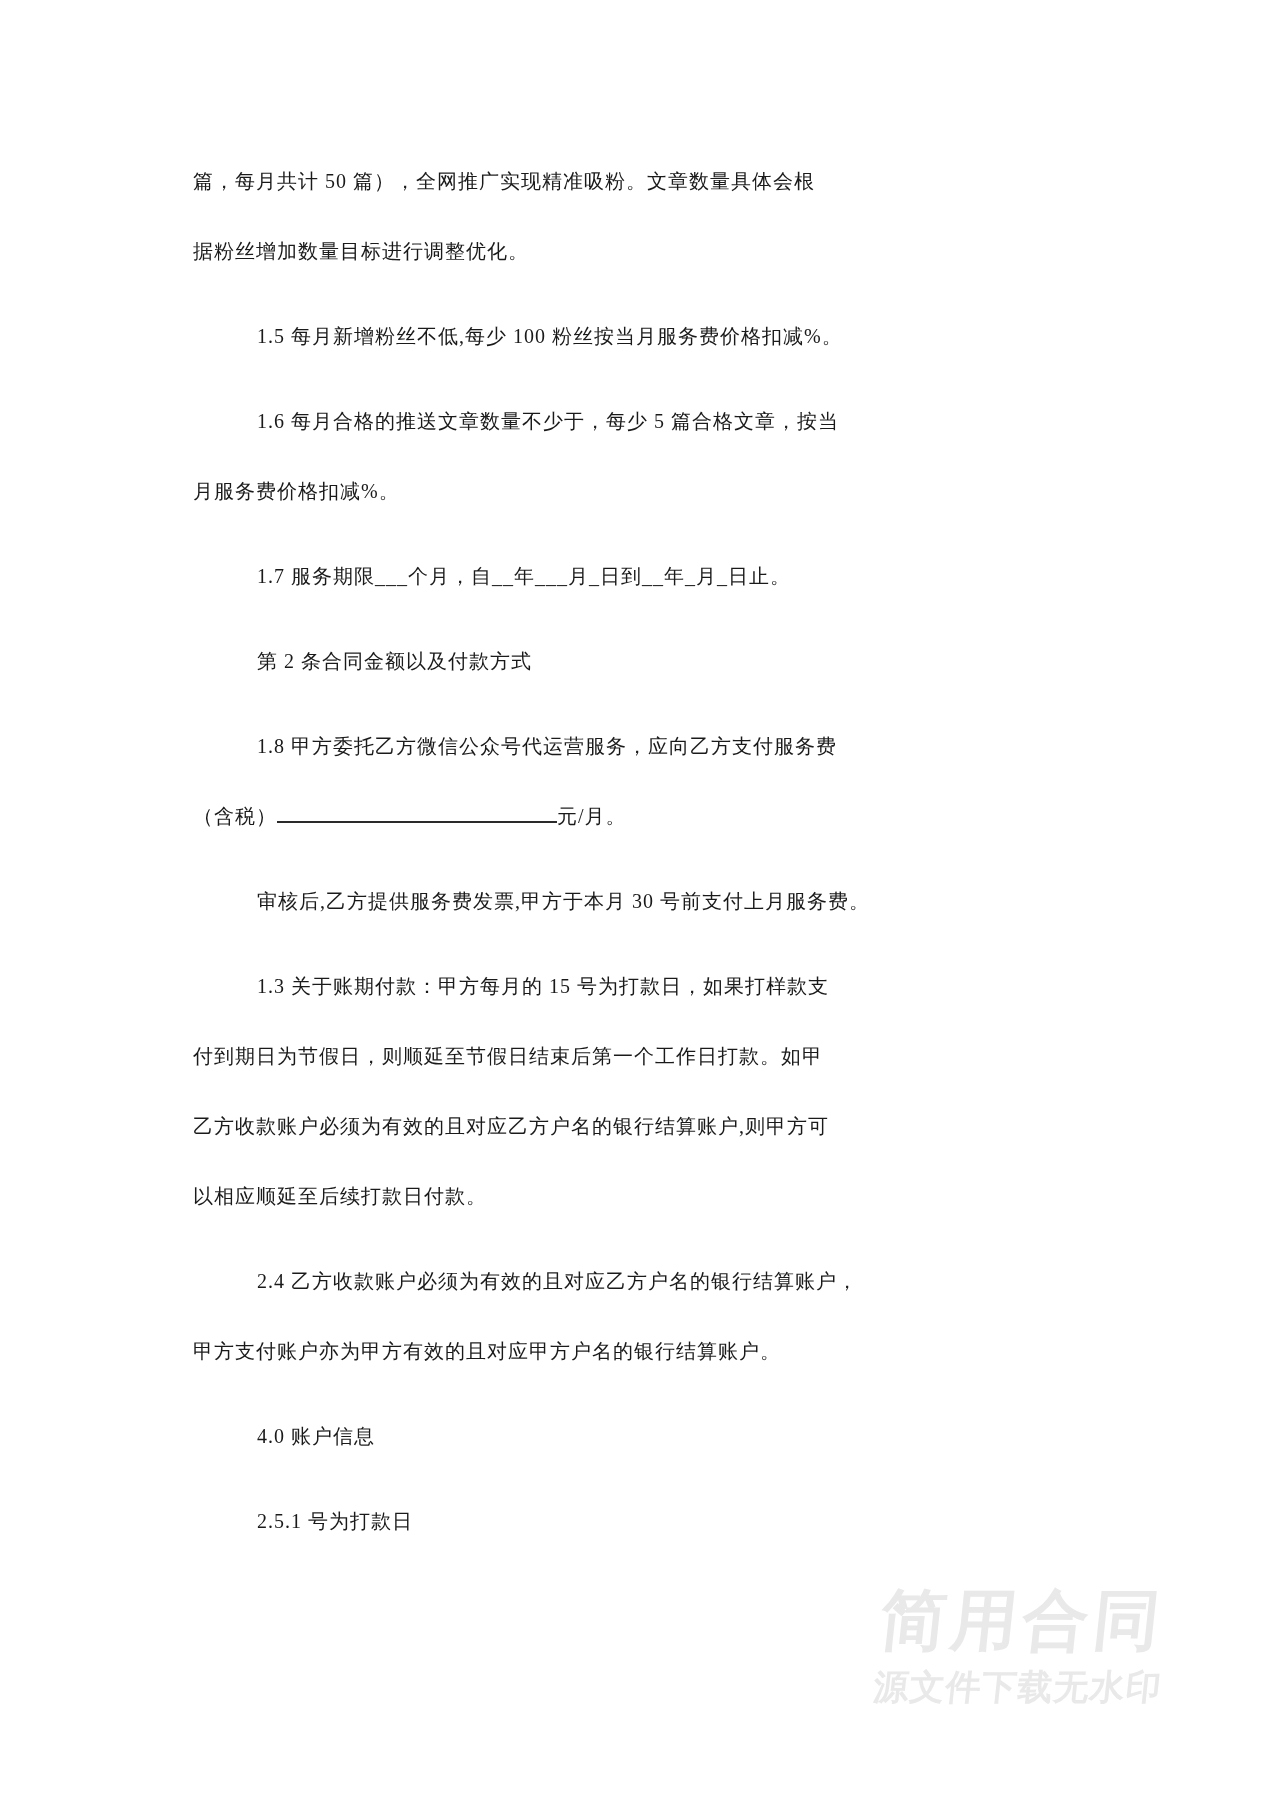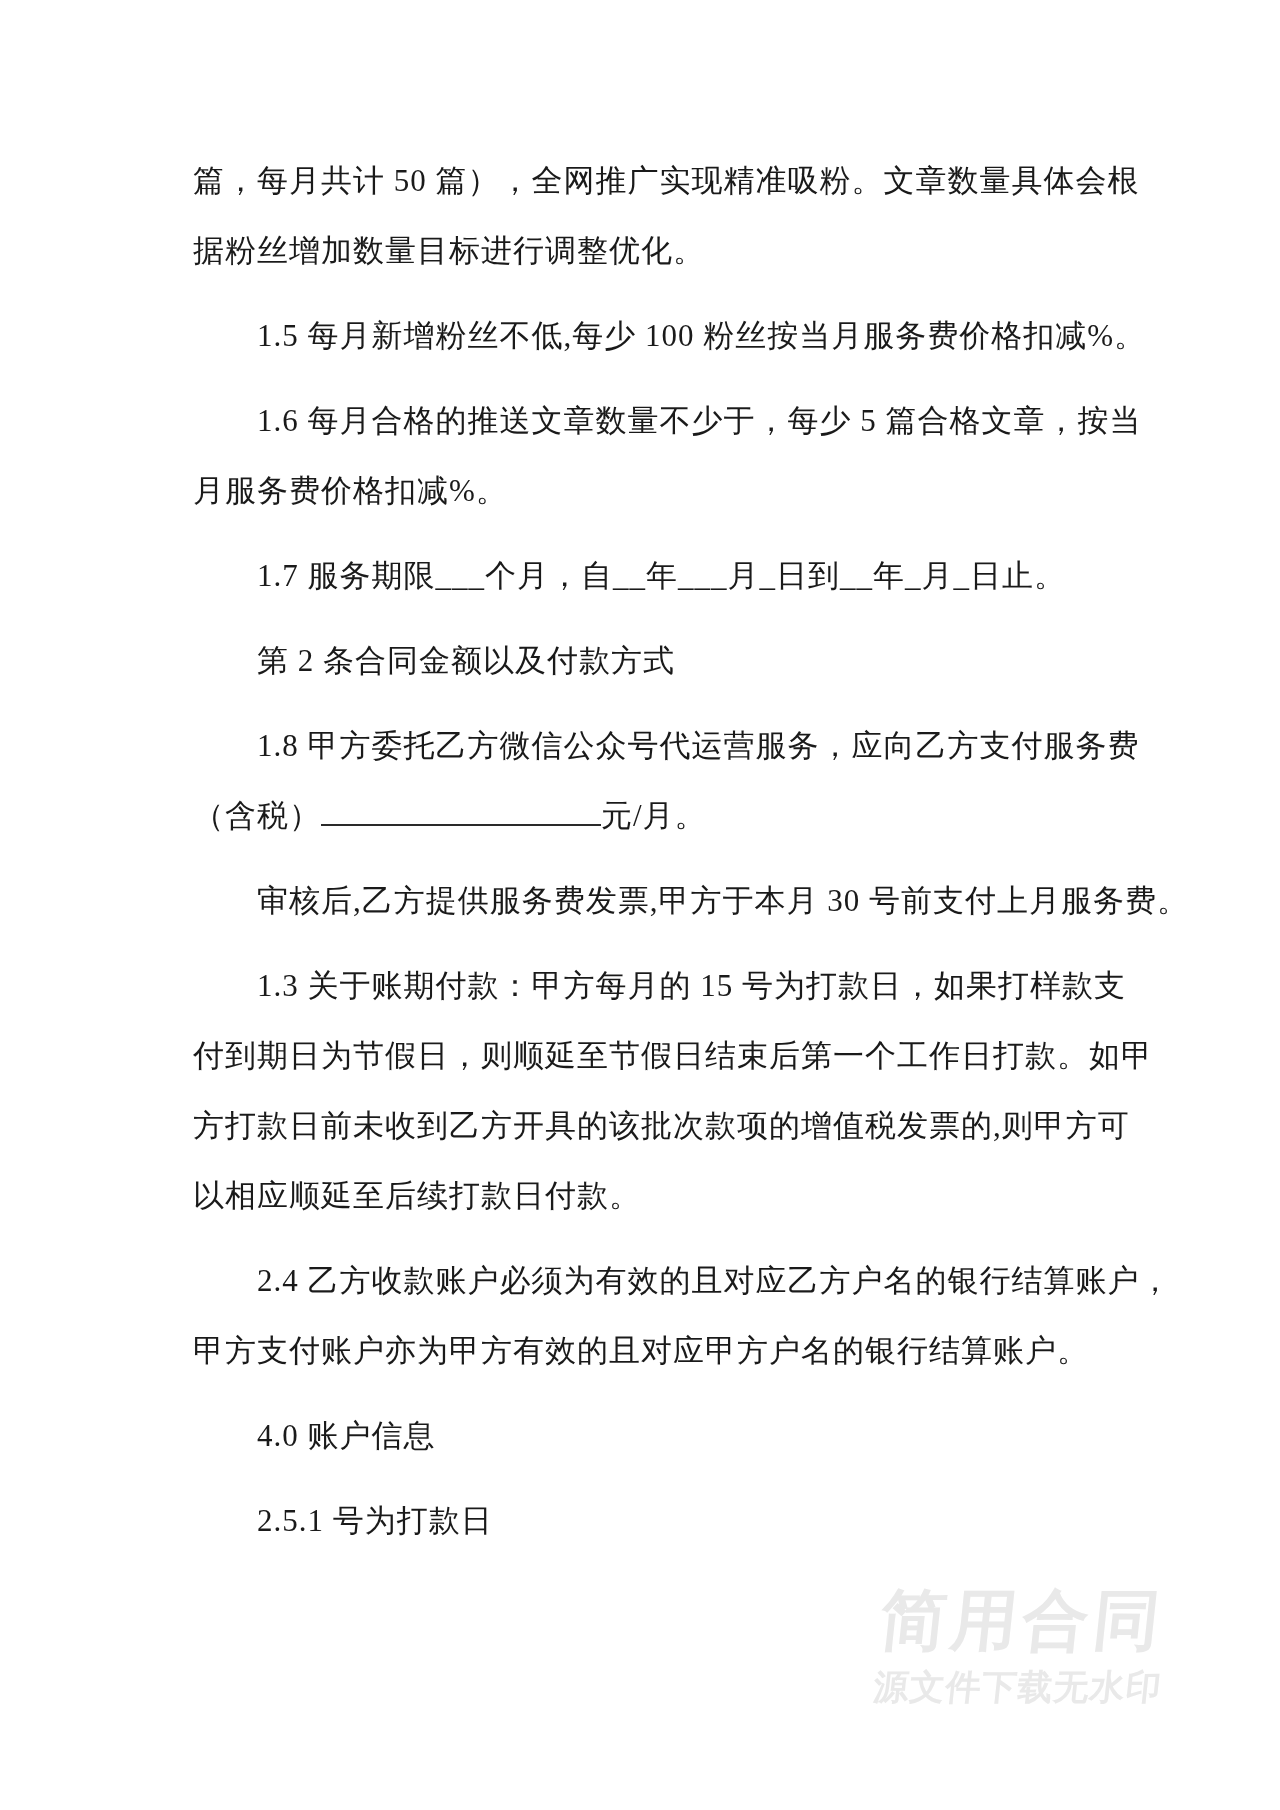--- a/index.html
+++ b/index.html
@@ -14,21 +14,21 @@
     background: #ffffff;
     overflow: hidden;
     font-family: "Liberation Serif", "DejaVu Serif", serif;
   }
   .doc {
     position: absolute;
     left: 193px;
     top: 146px;
     width: 960px;
     color: #1a1a1a;
-    font-size: 31px;
+    font-size: 20px;
     letter-spacing: 1px;
   }
   .para {
     margin: 0 0 15px 0;
   }
   .para.indent .line:first-child {
     padding-left: 64px;
   }
   .line {
     height: 70px;
@@ -87,21 +87,21 @@
       <div class="para indent">
         <div class="line">1.8 甲方委托乙方微信公众号代运营服务，应向乙方支付服务费</div>
         <div class="line">（含税）<span class="blank" style="width: 280px;"></span>元/月。</div>
       </div>
       <div class="para indent">
         <div class="line">审核后,乙方提供服务费发票,甲方于本月 30 号前支付上月服务费。</div>
       </div>
       <div class="para indent">
         <div class="line">1.3 关于账期付款：甲方每月的 15 号为打款日，如果打样款支</div>
         <div class="line">付到期日为节假日，则顺延至节假日结束后第一个工作日打款。如甲</div>
-        <div class="line">方打款日前未收到乙方开具的该批次款项的增值税发票的,则甲方可</div>
+        <div class="line">乙方收款账户必须为有效的且对应乙方户名的银行结算账户,则甲方可</div>
         <div class="line">以相应顺延至后续打款日付款。</div>
       </div>
       <div class="para indent">
         <div class="line">2.4 乙方收款账户必须为有效的且对应乙方户名的银行结算账户，</div>
         <div class="line">甲方支付账户亦为甲方有效的且对应甲方户名的银行结算账户。</div>
       </div>
       <div class="para indent">
         <div class="line">4.0 账户信息</div>
       </div>
       <div class="para indent">

